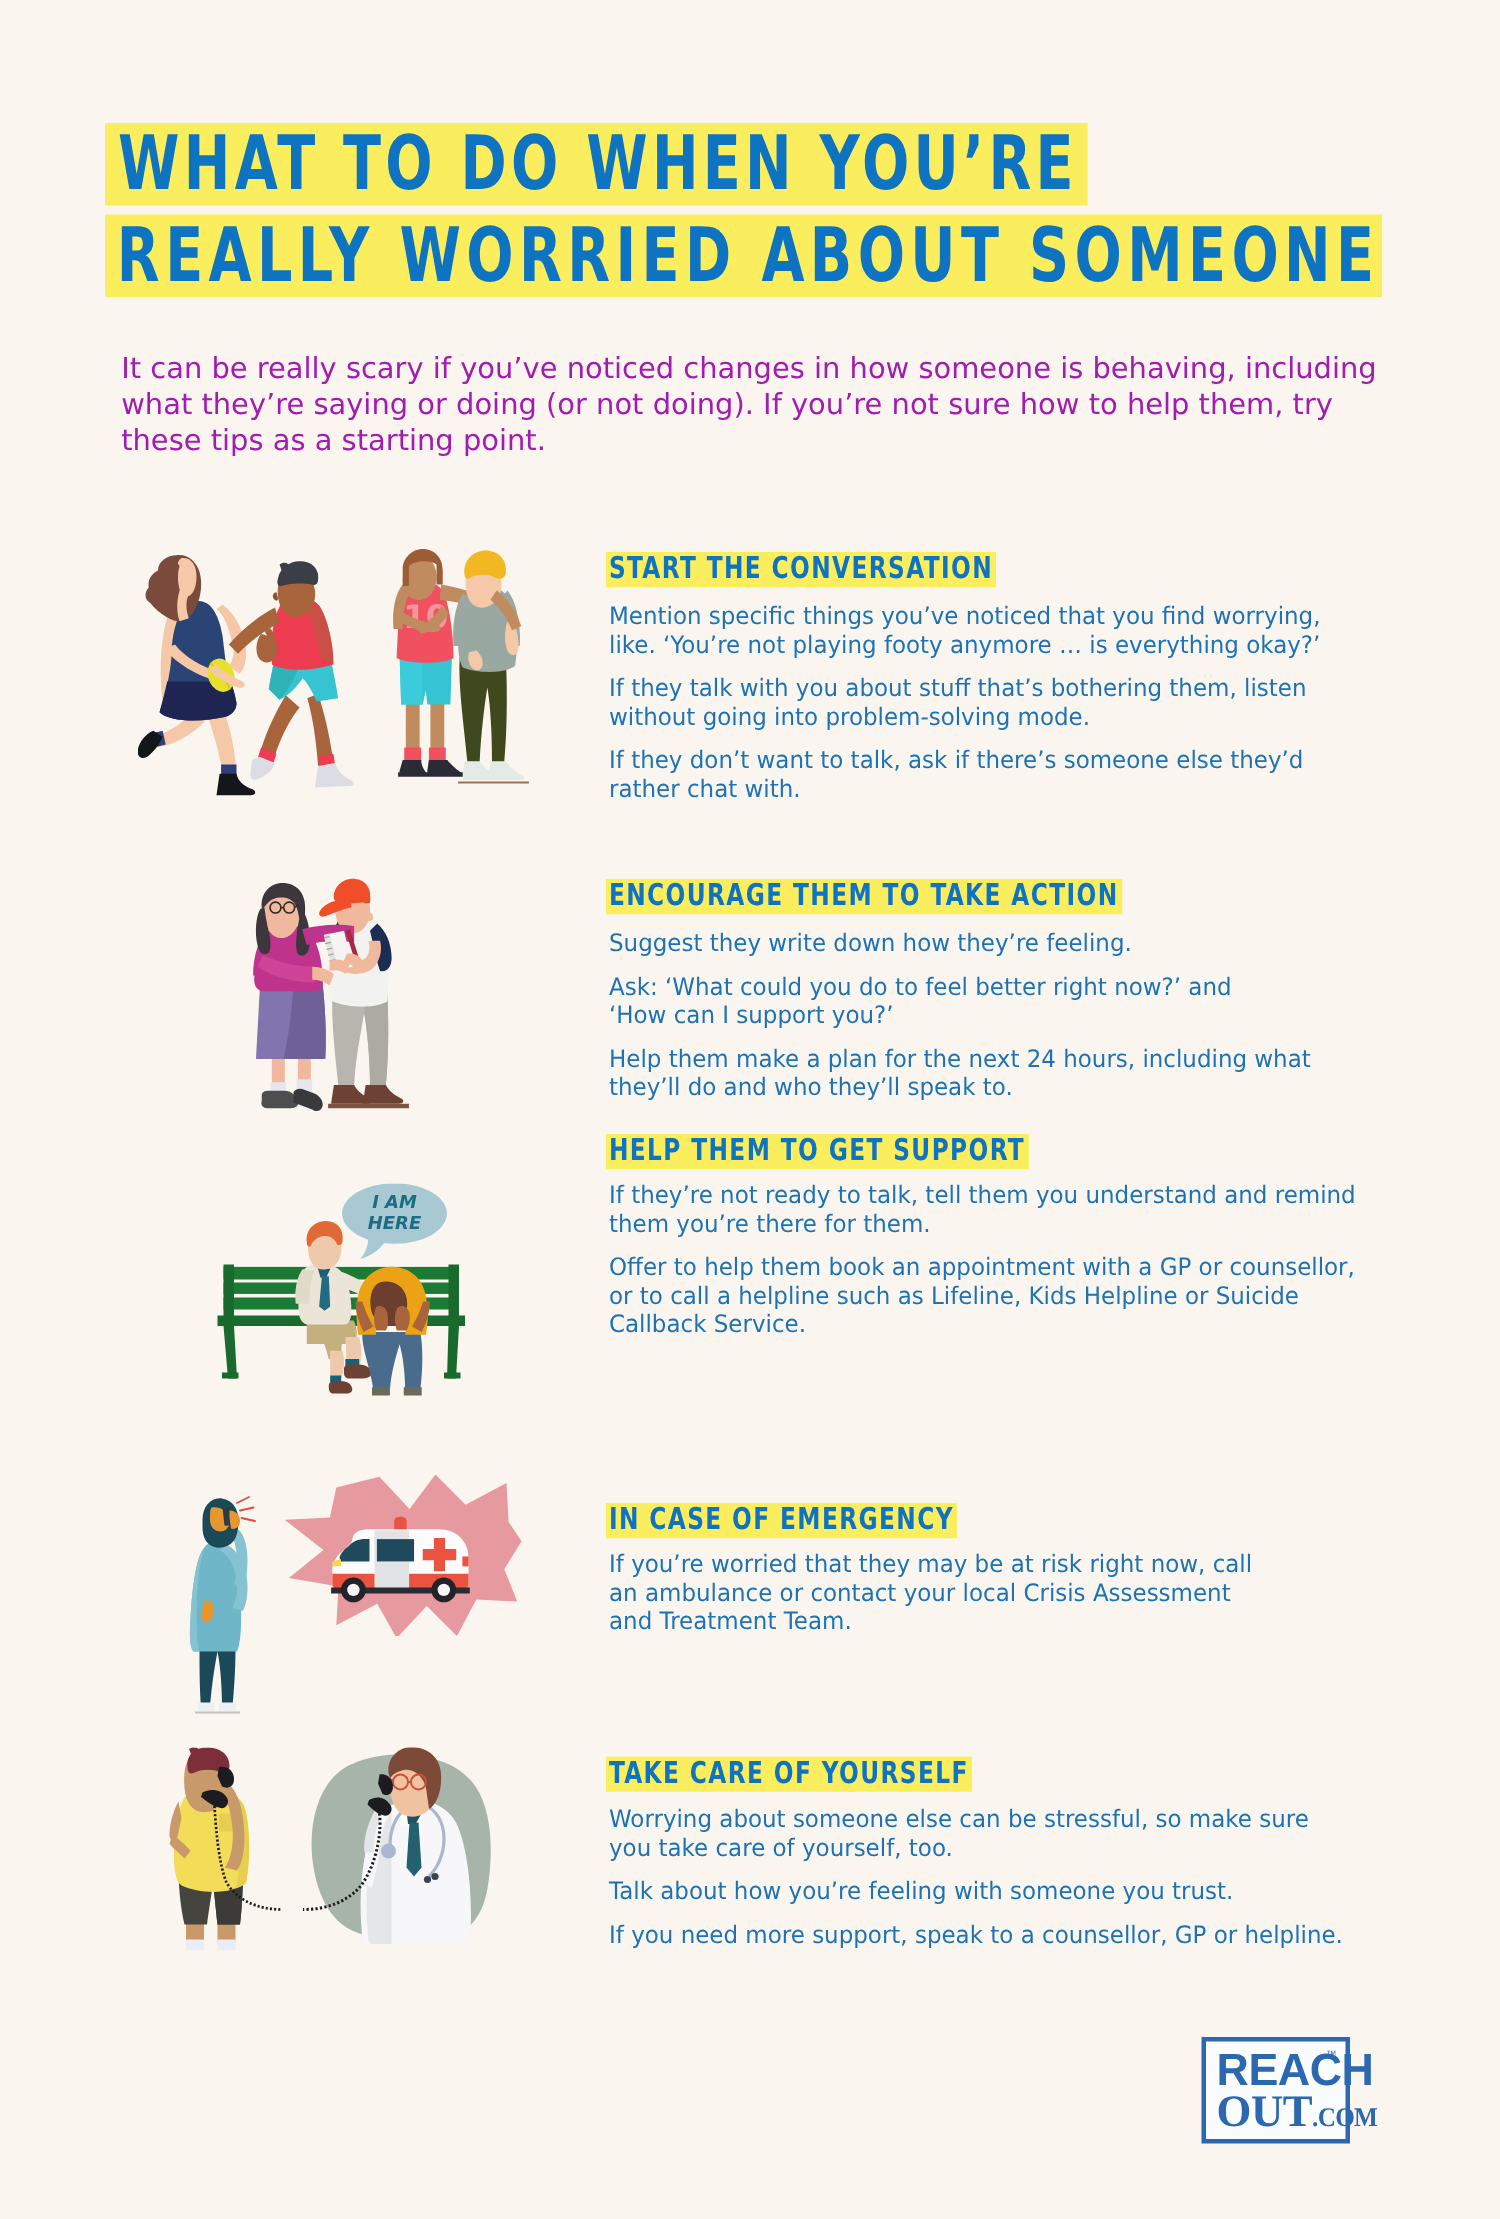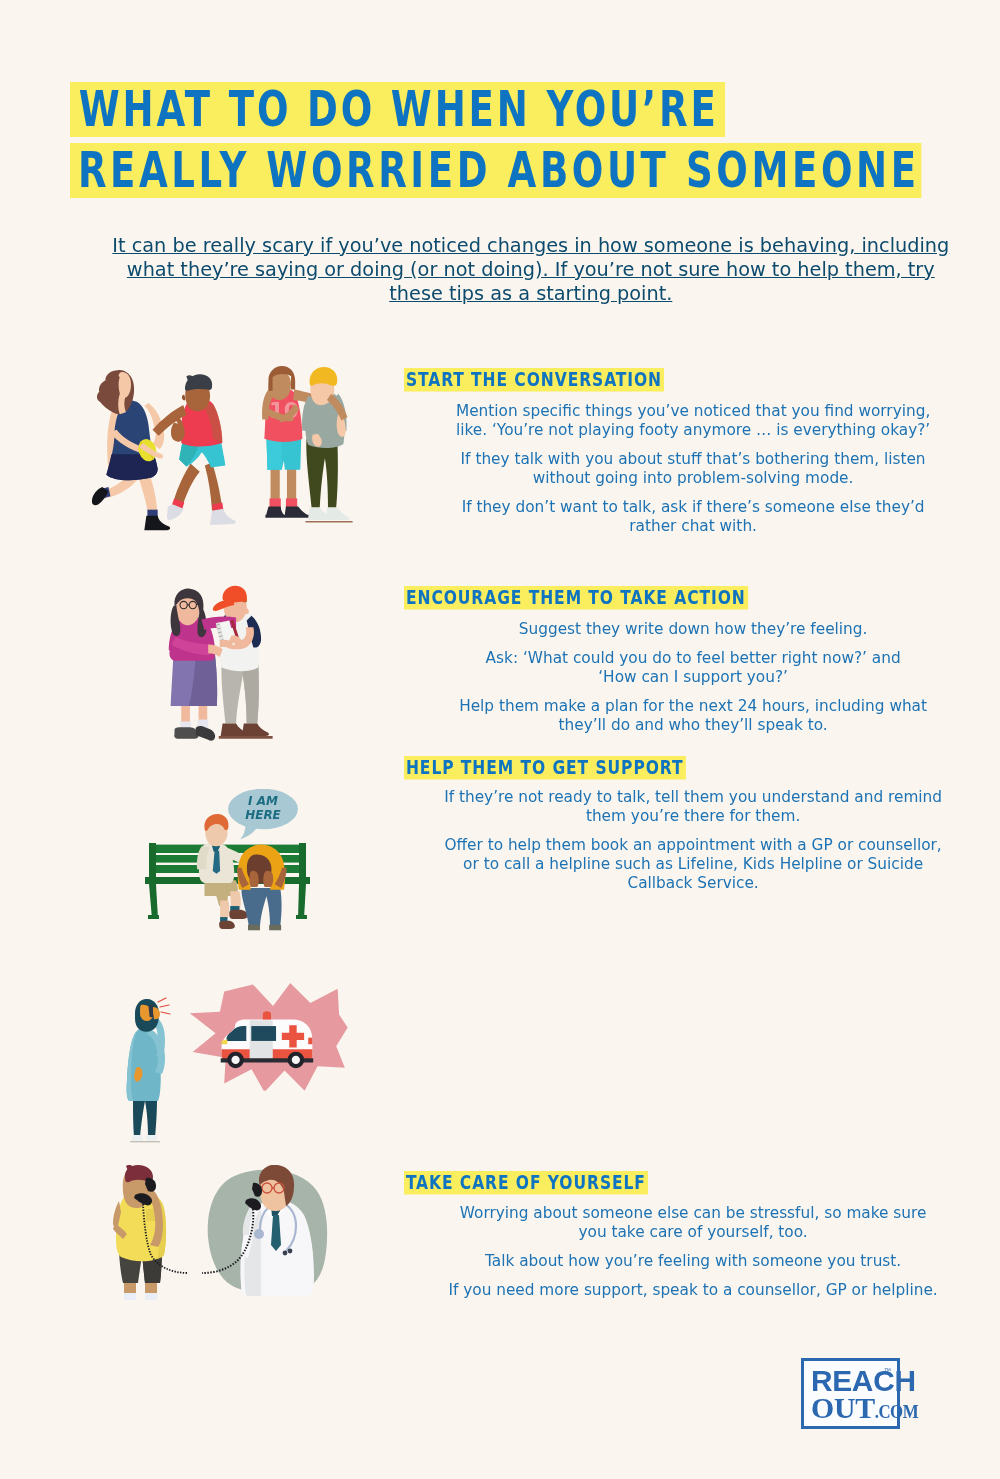--- a/index.html
+++ b/index.html
@@ -3,21 +3,21 @@
 <meta charset="utf-8">
 <title>What to do when you're really worried about someone</title>
 <style>
   html,body{margin:0;padding:0;}
   body{
     width:1000px;height:1479px;overflow:hidden;
     background:#FAF6EF;
     font-family:"Liberation Sans", sans-serif;
     -webkit-font-smoothing:antialiased;
   }
-  .page{position:relative;width:1000px;height:1479px;text-align:center;}
+  .page{position:relative;width:1000px;height:1479px;}
 
   
   .title{position:absolute;left:70px;top:82px;}
   .title-line{
     position:absolute;left:0;
     background:#FBEE5E;
     color:#0E73C0;
     font-family:"DejaVu Sans Condensed","DejaVu Sans",sans-serif;
     font-weight:bold;
     font-size:50px;
@@ -25,26 +25,25 @@
     white-space:nowrap;
     transform:scaleX(0.825);
     transform-origin:left top;
   }
   .title-line.l1{top:0px;letter-spacing:3.45px;padding:0 7.8px 0 10.6px;}
   .title-line.l2{top:61px;letter-spacing:4.35px;padding:0 2.4px 0 9.6px;}
 
   
   .intro{
     position:absolute;left:80.8px;top:234px;width:900px;
-    color:#0c4a6e;
+    color:#a21caf;
     font-family:"DejaVu Sans",sans-serif;
     font-size:19.3px;
     line-height:23.85px;
     white-space:pre;
-    text-decoration:underline;
   }
 
   
   .section{position:absolute;left:404px;text-decoration:underline;}
   .sec-head{
     display:inline-block;
     background:#FBEE5E;
     color:#0E73C0;
     font-family:"DejaVu Sans Condensed","DejaVu Sans",sans-serif;
     font-weight:bold;
@@ -133,20 +132,28 @@
     <div class="sec-head">HELP THEM TO GET SUPPORT</div>
     <div class="sec-body" style="top:31px">
       <p>If they’re not ready to talk, tell them you understand and remind
 them you’re there for them.</p>
       <p class="gap">Offer to help them book an appointment with a GP or counsellor,
 or to call a helpline such as Lifeline, Kids Helpline or Suicide
 Callback Service.</p>
     </div>
   </div>
 
+  <div class="section" id="sec3" style="top:1001.6px">
+    <div class="sec-head">IN CASE OF EMERGENCY</div>
+    <div class="sec-body" style="top:31.5px">
+      <p>If you’re worried that they may be at risk right now, call
+an ambulance or contact your local Crisis Assessment
+and Treatment Team.</p>
+    </div>
+  </div>
 
   <div class="section" id="sec4" style="top:1171px">
     <div class="sec-head">TAKE CARE OF YOURSELF</div>
     <div class="sec-body" style="top:32px">
       <p>Worrying about someone else can be stressful, so make sure
 you take care of yourself, too.</p>
       <p class="gap">Talk about how you’re feeling with someone you trust.</p>
       <p class="gap">If you need more support, speak to a counsellor, GP or helpline.</p>
     </div>
   </div>

